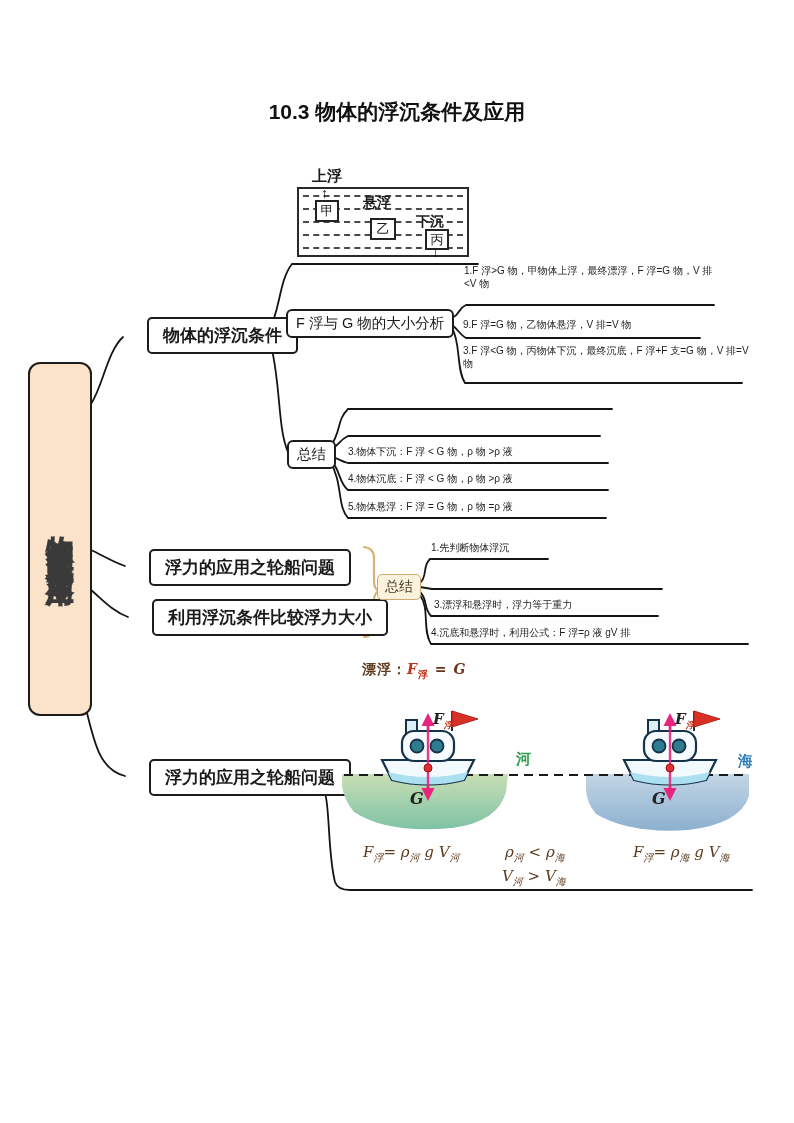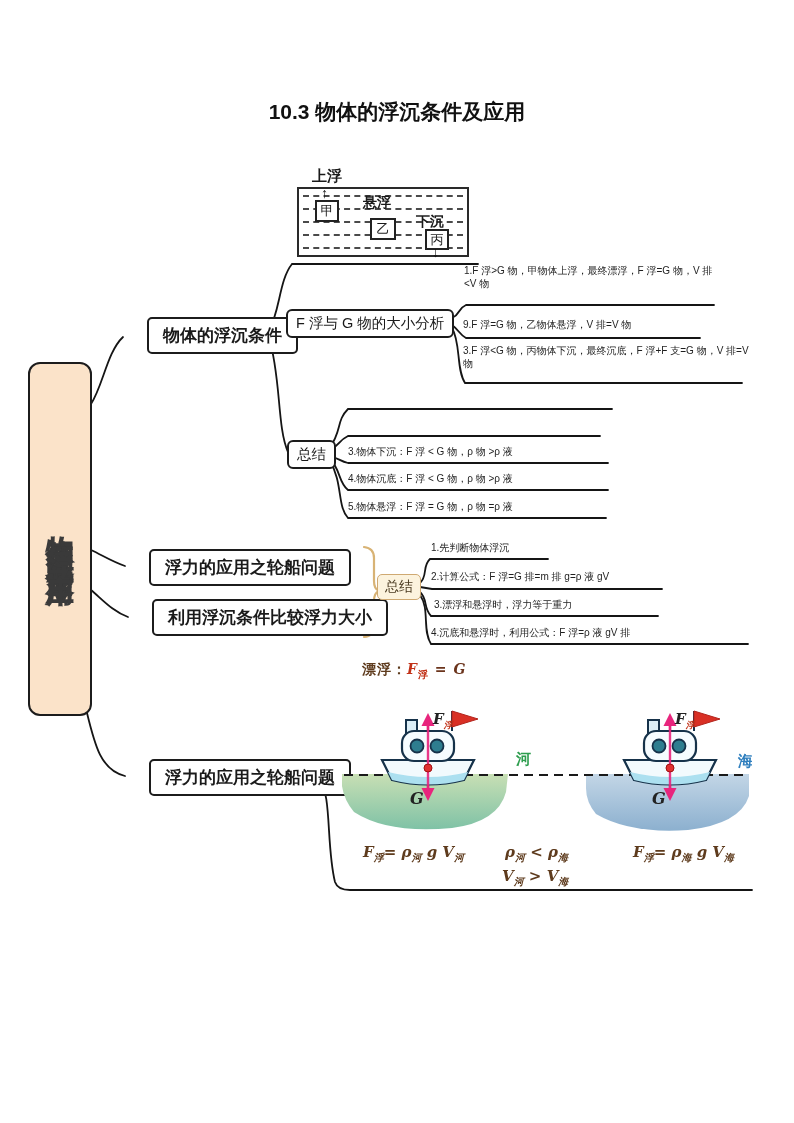--- a/index.html
+++ b/index.html
@@ -35,21 +35,21 @@
   .tank .arr{position:absolute;font-size:14px;font-weight:bold;color:#111;z-index:2;line-height:1;}
   .tank-top-label{position:absolute;left:312px;top:167px;font-size:15px;font-weight:bold;z-index:3;}
   
   .fig-text{position:absolute;z-index:3;font-family:"Liberation Serif","DejaVu Serif",serif;
         font-weight:bold;font-size:14px;color:#5e3b1d;letter-spacing:1px;}
   .math{font-family:"DejaVu Serif","Liberation Serif",serif;font-style:italic;font-weight:bold;}
   .math sub{font-size:10px;font-style:normal;}
   .red{color:#c23218;}
   .dark{color:#6b341c;}
   .formula{position:absolute;z-index:3;font-family:"DejaVu Serif","Liberation Serif",serif;
-        font-style:italic;font-weight:bold;font-size:15px;color:#5e3b1d;}
+        font-style:italic;font-weight:normal;font-size:15px;color:#5e3b1d;}
   .formula sub{font-size:10px;}
 </style>
 </head>
 <body>
 
 <div id="page">
 
   <svg id="connectors" width="794" height="1123" viewBox="0 0 794 1123">
     <g fill="none" stroke="#151515" stroke-width="1.8" stroke-linecap="round">
       <path d="M 91,404 C 103,386 107,352 123,337"></path>
@@ -109,21 +109,20 @@
 
   <div class="leaf wrap" style="left:464px;top:264px;width:258px">1.F 浮&gt;G 物，甲物体上浮，最终漂浮，F 浮=G 物，V 排&lt;V 物</div>
   <div class="leaf" style="left:463px;top:318px">9.F 浮=G 物，乙物体悬浮，V 排=V 物</div>
   <div class="leaf wrap" style="left:463px;top:344px;width:294px">3.F 浮&lt;G 物，丙物体下沉，最终沉底，F 浮+F 支=G 物，V 排=V 物</div>
 
   <div class="leaf" style="left:348px;top:445px">3.物体下沉：F 浮 &lt; G 物，ρ 物 &gt;ρ 液</div>
   <div class="leaf" style="left:348px;top:472px">4.物体沉底：F 浮 &lt; G 物，ρ 物 &gt;ρ 液</div>
   <div class="leaf" style="left:348px;top:500px">5.物体悬浮：F 浮 = G 物，ρ 物 =ρ 液</div>
 
   <div class="leaf" style="left:431px;top:541px">1.先判断物体浮沉</div>
-  <div class="leaf" style="left:431px;top:570px">2.计算公式：F 浮=G 排=m 排 g=ρ 液 gV</div>
   <div class="leaf" style="left:434px;top:598px">3.漂浮和悬浮时，浮力等于重力</div>
   <div class="leaf" style="left:431px;top:626px">4.沉底和悬浮时，利用公式：F 浮=ρ 液 gV 排</div>
 
   <div class="fig-text" style="left:362px;top:661px">
     <span>漂浮：</span><span class="math red"><span>F</span><sub>浮</sub></span><span class="math dark"> = G</span>
   </div>
 
   <svg class="abs" style="left:340px;top:700px;z-index:3" width="412" height="136" viewBox="0 0 412 136">
     <defs>
       <linearGradient id="gw" x1="0" y1="0" x2="0" y2="1">

